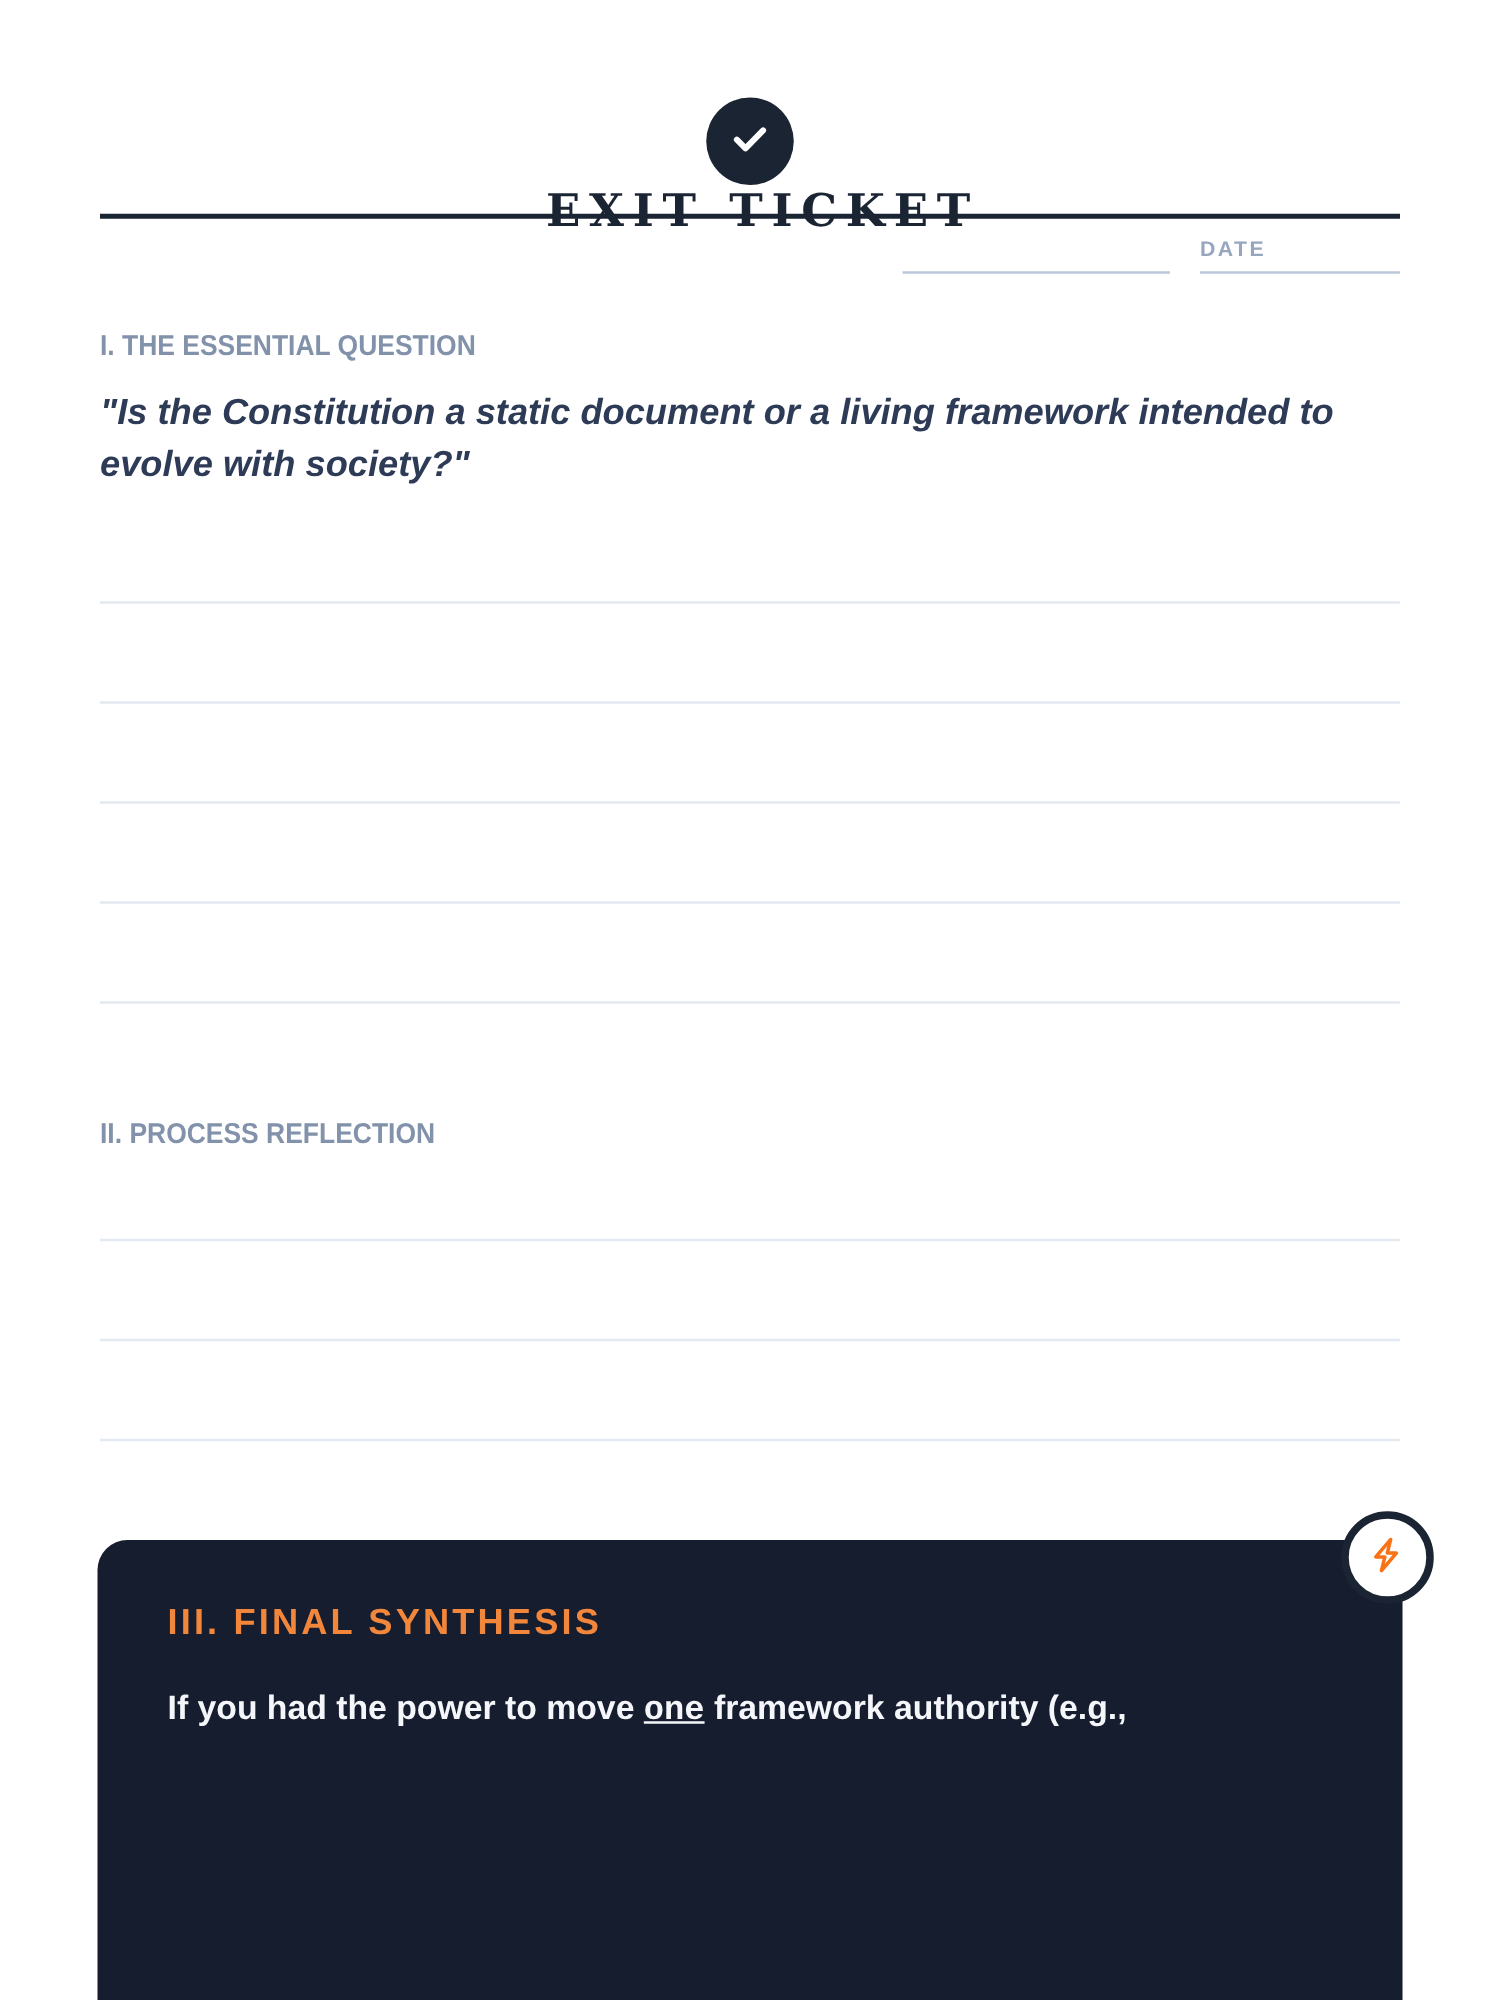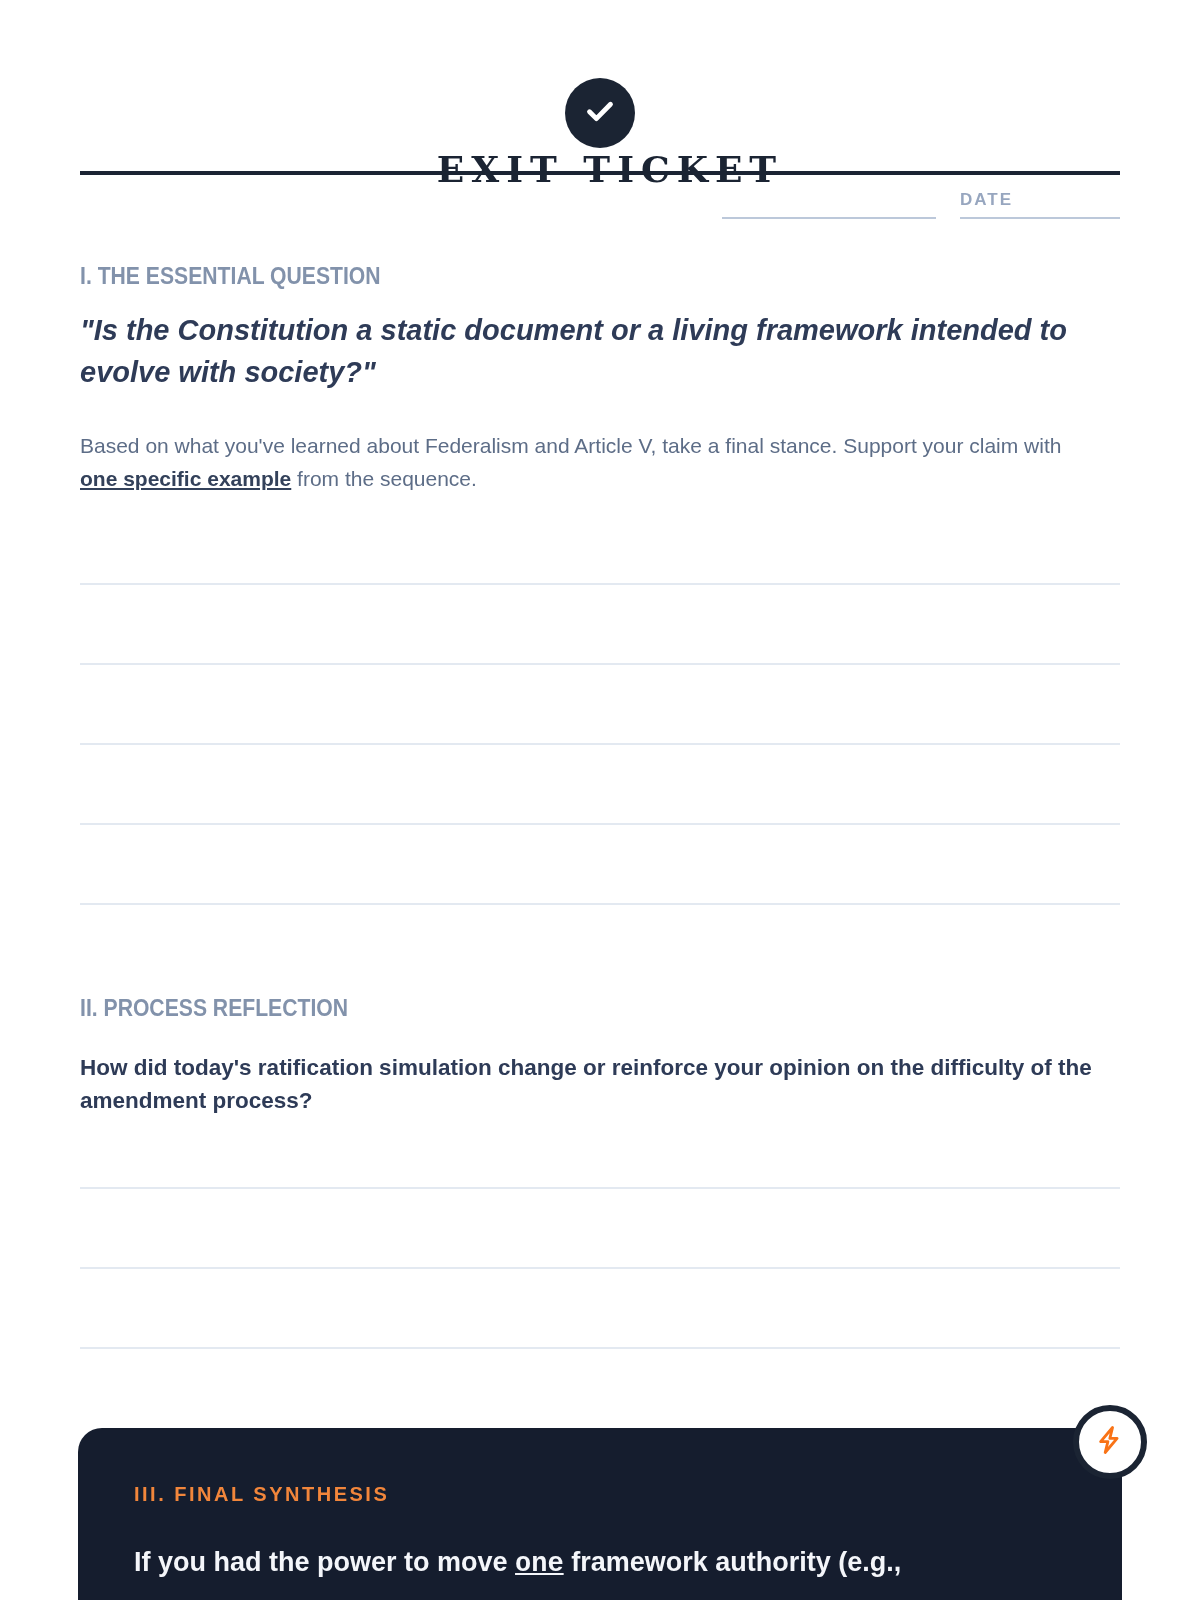--- a/index.html
+++ b/index.html
@@ -68,21 +68,21 @@
   
   .card {
     position:relative;
     margin:79px -2px 0 -2px;
     width:1044px; height:420px;
     background:#151d2e;
     border-radius:24px 24px 0 0;
     padding:52px 56px 0 56px;
   }
   .card-heading {
-    font-size:20px; font-weight:700; letter-spacing:2.5px;
+    font-size:29px; font-weight:700; letter-spacing:2.5px;
     color:#f2863b; line-height:28px;
   }
   .card-question {
     margin-top:34px; font-size:27px; font-weight:700;
     color:#f4f6fa; line-height:40px; max-width:900px;
   }
   .card-question .em { text-decoration:underline;font-family:Liberation Mono, monospace; }
   .bolt-badge {
     position:absolute; top:-23px; left:995px;
     width:74px; height:74px; border-radius:50%;
@@ -113,33 +113,31 @@
         <div class="field-label">DATE</div>
         <div class="field-line"></div>
       </div>
     </div>
   </div>
   <div class="divider"></div>
 
   <div>
     <div class="sec-heading sec1-heading">I. THE ESSENTIAL QUESTION</div>
     <div class="question-italic">"Is the Constitution a static document or a living framework intended to evolve with society?"</div>
-    <div class="instructions"><span>Based on what you've learned about Federalism and Article V, take a final stance. Support your claim with </span><span class="em">one specific example</span><span> from the sequence.</span></div>
     <div class="write-lines">
         <div class="write-line"></div>
         <div class="write-line"></div>
         <div class="write-line"></div>
         <div class="write-line"></div>
         <div class="write-line"></div>
       </div>
   </div>
 
   <div>
     <div class="sec-heading sec2-heading">II. PROCESS REFLECTION</div>
-    <div class="question-bold">How did today's ratification simulation change or reinforce your opinion on the difficulty of the amendment process?</div>
     <div class="write-lines tight">
         <div class="write-line"></div>
         <div class="write-line"></div>
         <div class="write-line"></div>
       </div>
   </div>
 
   <div class="card">
     <div class="bolt-badge">
       <span>

